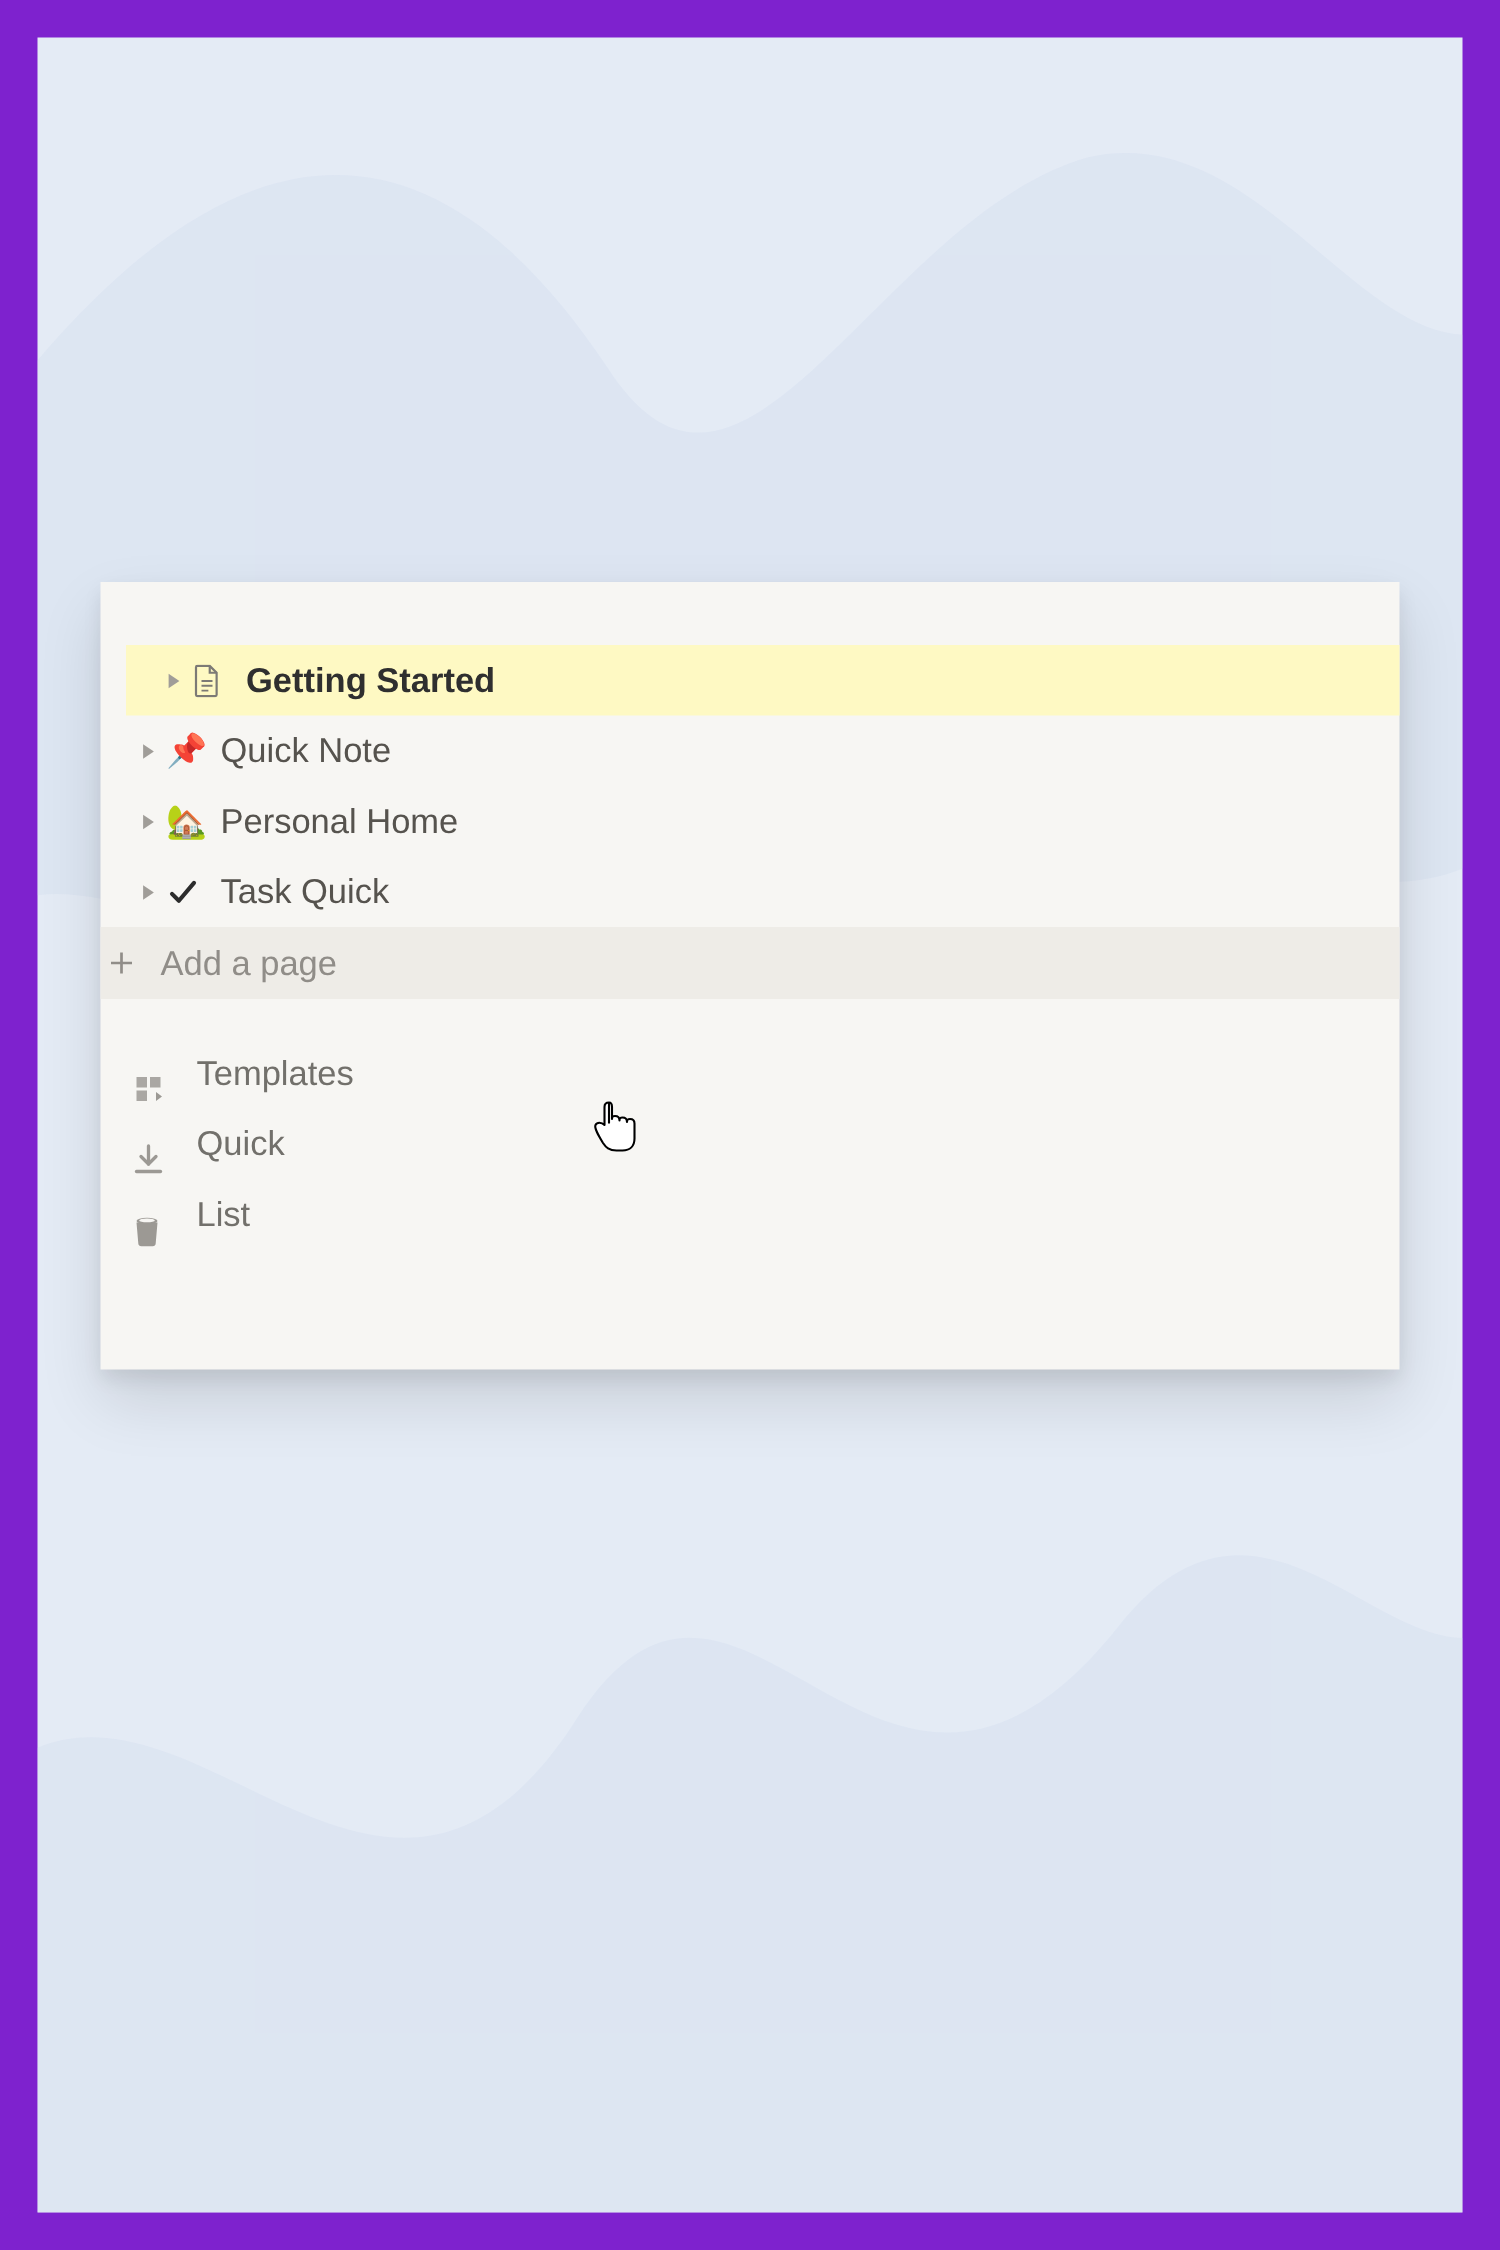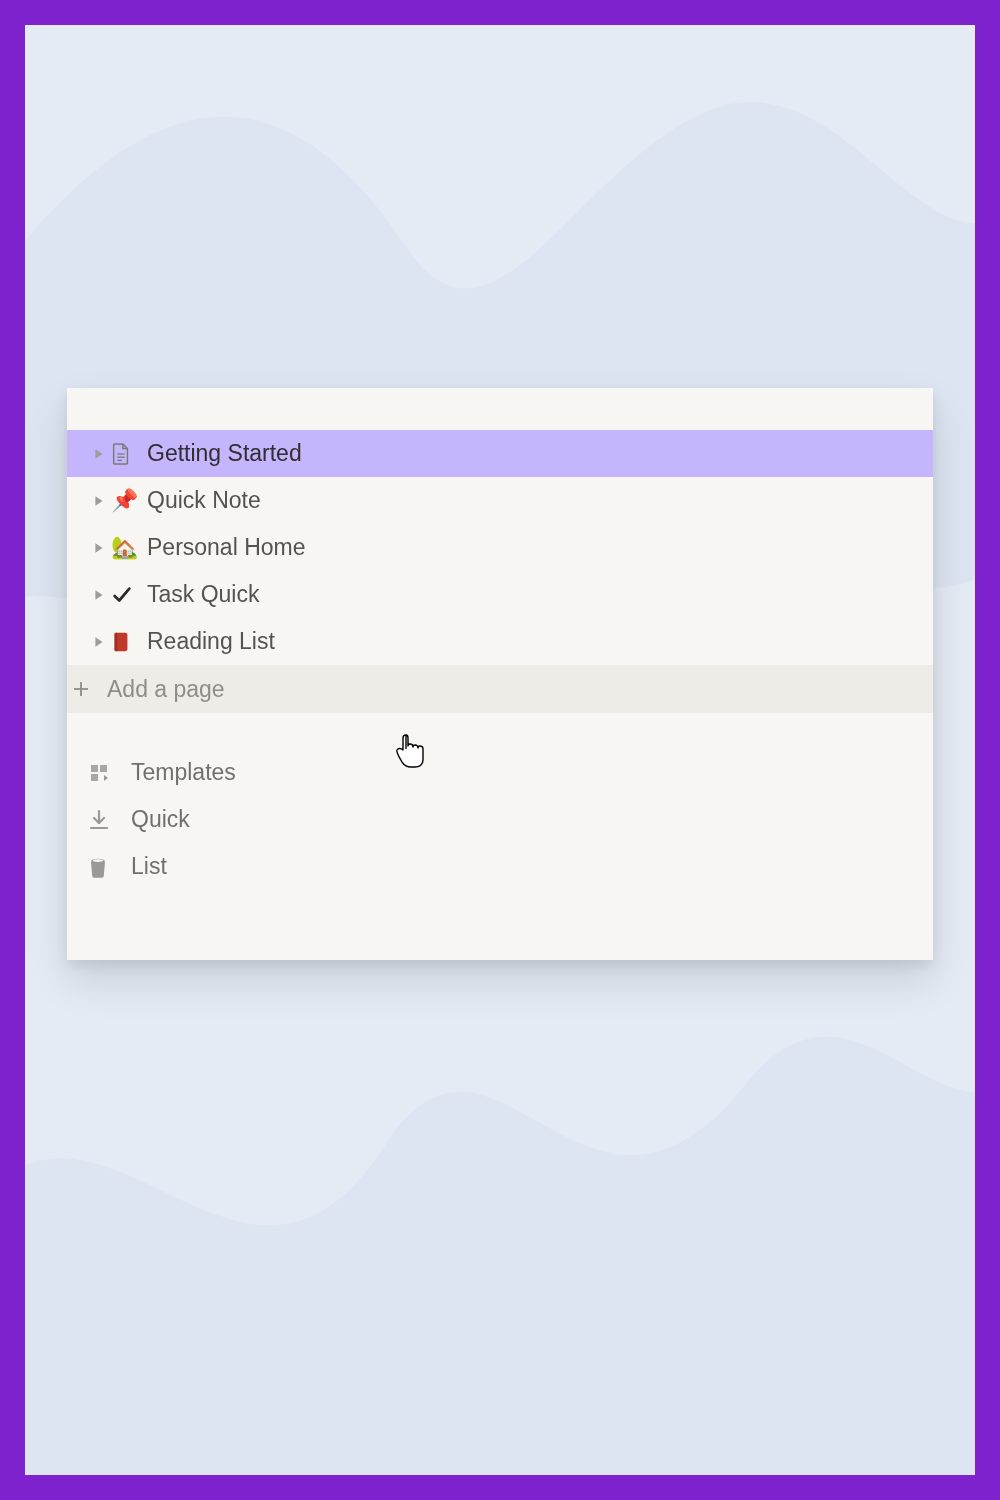--- a/index.html
+++ b/index.html
@@ -33,23 +33,24 @@
   .row {
     display: flex;
     align-items: center;
     height: 47px;
     padding-left: 20px;
     font-size: 23px;
     color: #56534e;
     cursor: pointer;
   }
   .row.selected {
-    background: #c4b5fd;
+    background: #fef9c3;
     color: #2f2f2f;
-    font-weight: 400;
+    font-weight: 700;
+    margin-left: 17px;
   }
   .tri {
     width: 24px;
     display: flex;
     align-items: center;
     justify-content: center;
     color: #a09d98;
   }
   .tri svg { display:block; }
   .page-icon {
@@ -74,21 +75,20 @@
   .add-row .plus {
     width: 34px;
     display: flex;
     align-items: center;
     justify-content: flex-start;
     color: #908d88;
   }
   .util-group { padding-top: 36px; padding-bottom: 70px; }
   .util-row {
     display: flex;
-    align-items: center;
     height: 47px;
     padding-left: 20px;
     font-size: 23px;
     color: #72706b;
     cursor: pointer;
   }
   .util-icon {
     width: 44px;
     display: flex;
     align-items: center;
@@ -161,34 +161,20 @@
       </span>
       <span class="page-icon">
         <svg width="22" height="22" viewBox="0 0 24 24">
             <path d="M4 13 L9 18 L20 5" fill="none" stroke="#2c2c2c" stroke-width="3" stroke-linecap="round" stroke-linejoin="round"></path>
           </svg>
       </span>
       <span class="label">Task Quick</span>
     </div>
 
 
-    <div class="row">
-      <span class="tri">
-        <svg width="12" height="12" viewBox="0 0 10 10">
-            <path d="M2 1 L8 5 L2 9 Z" fill="currentColor"></path>
-          </svg>
-      </span>
-      <span class="page-icon">
-        <svg width="20" height="22" viewBox="0 0 20 24">
-            <rect x="3" y="2" width="14" height="20" rx="2" fill="#c0392b"></rect>
-            <rect x="3" y="2" width="3" height="20" fill="#a12f22"></rect>
-          </svg>
-      </span>
-      <span class="label">Reading List</span>
-    </div>
 
     <div class="add-row">
       <span class="plus">
         <svg width="20" height="20" viewBox="0 0 20 20">
             <line x1="10" y1="3" x2="10" y2="17" stroke="currentColor" stroke-width="1.8"></line>
             <line x1="3" y1="10" x2="17" y2="10" stroke="currentColor" stroke-width="1.8"></line>
           </svg>
       </span>
       <span class="label">Add a page</span>
     </div>

